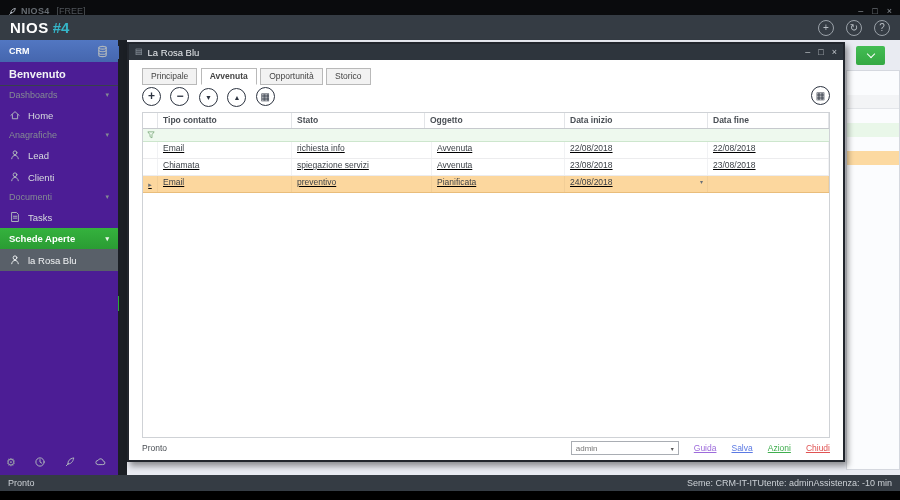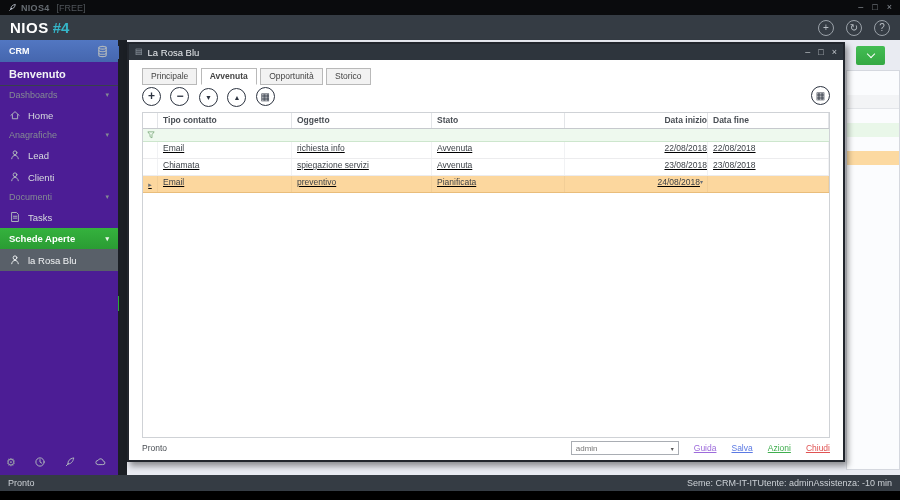--- a/index.html
+++ b/index.html
@@ -1,21 +1,21 @@
 <!DOCTYPE html>
 <html><head>
 <meta charset="utf-8">
 <style>
   * { margin:0; padding:0; box-sizing:border-box; }
   body { background:#000; font-family:"Liberation Sans", sans-serif; }
   .screen { position:relative; width:900px; height:500px; background:#000; overflow:hidden; }
 
   
   .os-bar { position:absolute; left:0; top:0; width:900px; height:15px; background:#0a0b0d;
-            display:flex; align-items:center; padding:4px 8px; }
+            display:flex; align-items:center; padding:11px 8px; }
   .os-bar .rocket { width:9px; height:9px; margin-right:4px; }
   .os-app { font-size:9px; color:#666c72; font-weight:bold; letter-spacing:.3px; }
   .os-edition { font-size:9px; color:#50555a; margin-left:7px; }
   .os-controls { margin-left:auto; display:flex; gap:9px; font-size:9px; color:#8d939a; }
   .os-controls span { cursor:default; line-height:9px; }
 
   
   .app-header { position:absolute; left:0; top:15px; width:900px; height:25px; background:#353c44;
                 display:flex; align-items:center; padding:0 10px; }
   .brand { font-size:15px; font-weight:bold; color:#ffffff; letter-spacing:.5px; }
@@ -91,21 +91,21 @@
           background:#fff; overflow:hidden; }
   .g-row { display:flex; width:100%; }
   .g-header { height:16px; border-bottom:1px solid #c6c9cd; }
   .g-header .gc { font-size:8.5px; font-weight:bold; color:#4a4f55; padding:2px 0 12px 5px;
                   border-right:1px solid #e3e5e8; }
   .gc { overflow:hidden; white-space:nowrap; }
   .c0 { width:15px; flex:none; display:flex; align-items:center; justify-content:center; }
   .c1 { width:134px; flex:none; }
   .c2 { width:140px; flex:none; }
   .c3 { width:133px; flex:none; }
-  .c4 { width:143px; flex:none;text-align:right; }
+  .c4 { width:143px; flex:none; }
   .c5 { flex:1; }
   .g-filter { height:13px; background:#eef9ee; border-bottom:1px solid #cde6cd; }
   .g-data { height:17px; border-bottom:1px solid #ececee;text-decoration:underline; }
   .g-data .gc { font-size:8.5px; color:#3a3f45; line-height:12px; padding-left:5px;
                 border-right:1px solid #f1f2f4; }
   .g-data .gc.c0 { padding-left:0; border-right:1px solid #f1f2f4; }
   .g-data.selected { background:#fcd79e; border-bottom:1px solid #e9bd7b; }
   .g-data.selected .gc { border-right:1px solid rgba(0,0,0,.04); }
   .row-pointer { font-size:7px; color:#6b7077; line-height:7px; }
   .cell-caret { float:right; font-size:6px; color:#6b7077; margin-right:4px; line-height:12px; }
@@ -275,22 +275,22 @@
         <span class="cbtn tri">▼</span>
         <span class="cbtn tri">▲</span>
         <span class="cbtn grd">▦</span>
         <span class="cbtn grd right">▦</span>
       </div>
 
       <div class="grid">
         <div class="g-row g-header">
           <div class="gc c0"></div>
           <div class="gc c1">Tipo contatto</div>
+          <div class="gc c3">Stato</div>
           <div class="gc c2">Oggetto</div>
-          <div class="gc c3">Stato</div>
           <div class="gc c4">Data inizio</div>
           <div class="gc c5">Data fine</div>
         </div>
         <div class="g-row g-filter">
           <div class="gc c0">
             <svg width="8" height="8" viewBox="0 0 14 14">
               <path d="M1.5 1.5 H12.5 L8.7 6.5 V12 L5.3 10 V6.5 Z" fill="none" stroke="#7aa87a" stroke-width="1.4"></path>
             </svg>
           </div>
           <div class="gc c1"></div>

